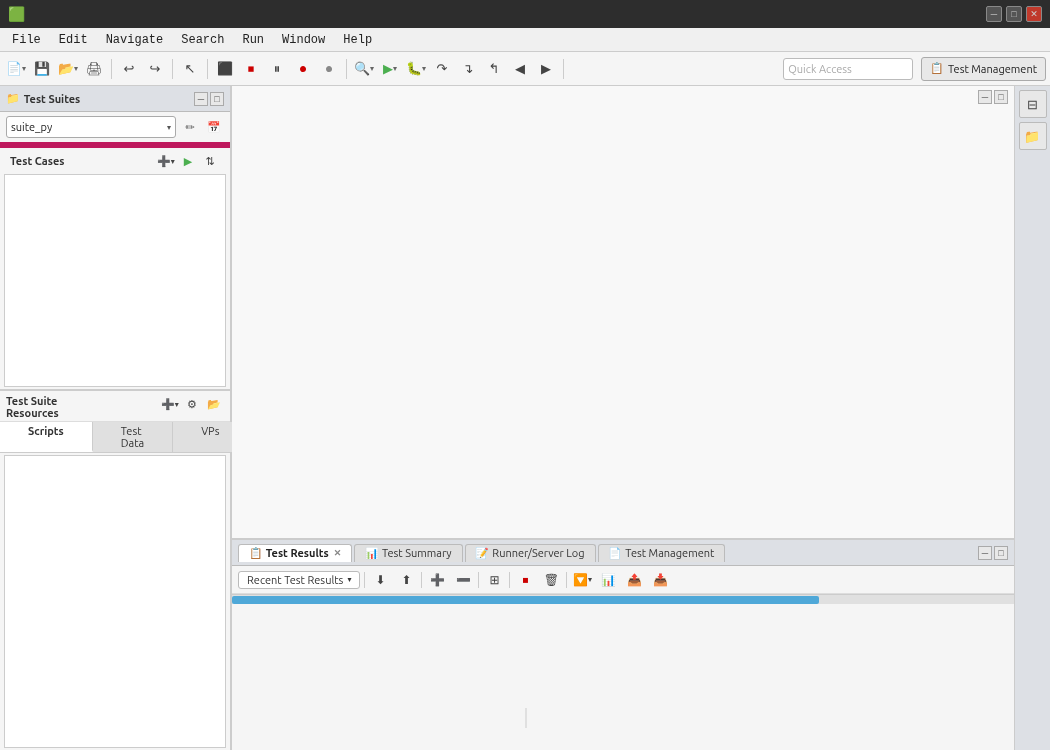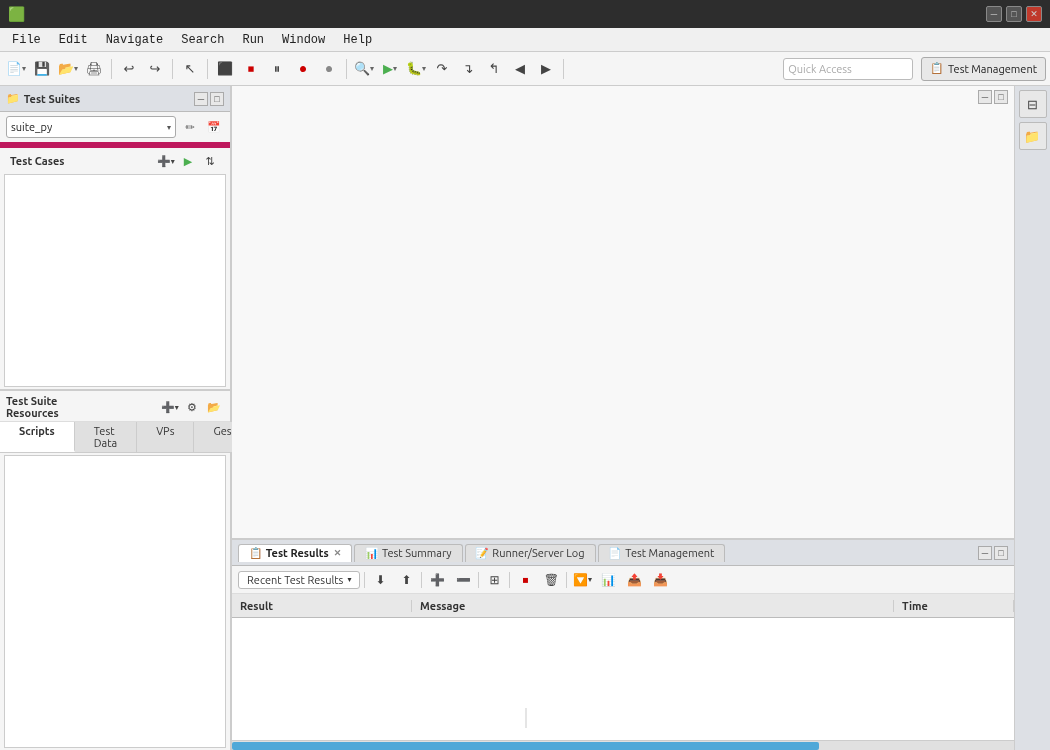--- a/index.html
+++ b/index.html
@@ -257,21 +257,21 @@
 
     
     #test-suite-resources {
       flex: 1;
       display: flex;
       flex-direction: column;
     }
     #resources-header {
       padding: 4px 6px 2px;
       display: flex;
-      align-items: center;
+      align-items: flex-start;
       justify-content: space-between;
       border-bottom: 1px solid #ddd;
       gap: 48px;
     }
     .resources-label {
       font-size: 11px;
       font-weight: bold;
       color: #333;
     }
     .res-controls { display: flex; gap: 2px; }
@@ -287,21 +287,21 @@
       font-size: 11px;
       color: #444;
     }
 
     #resource-tabs {
       display: flex;
       border-bottom: 1px solid #ccc;
       background: #ebebeb;
     }
     .res-tab {
-      padding: 3px 19px;
+      padding: 3px 28px;
       font-size: 11px;
       cursor: pointer;
       border-right: 1px solid #ccc;
       background: #e0e0e0;
       color: #333;
     }
     .res-tab.active {
       background: white;
       border-bottom: 2px solid white;
       font-weight: bold;
@@ -755,29 +755,20 @@
             <span>📊</span>
           </div>
         <div class="rt-btn">
             <span>📤</span>
           </div>
         <div class="rt-btn">
             <span>📥</span>
           </div>
       </div>
 
-      <div id="results-table">
-        <div class="results-header">
-          <div class="rh-cell rh-result">Result</div>
-          <div class="rh-cell rh-message">Message</div>
-          <div class="rh-cell rh-time">Time</div>
-        </div>
-
-        <div style="flex:1;background:white;min-height:100px;"></div>
-      </div>
 
       <div id="bottom-scrollbar">
         <div id="bottom-scrollbar-thumb"></div>
       </div>
 
     </div>
   </div>
 
   <div id="right-icons">
     <div class="ri-btn">

